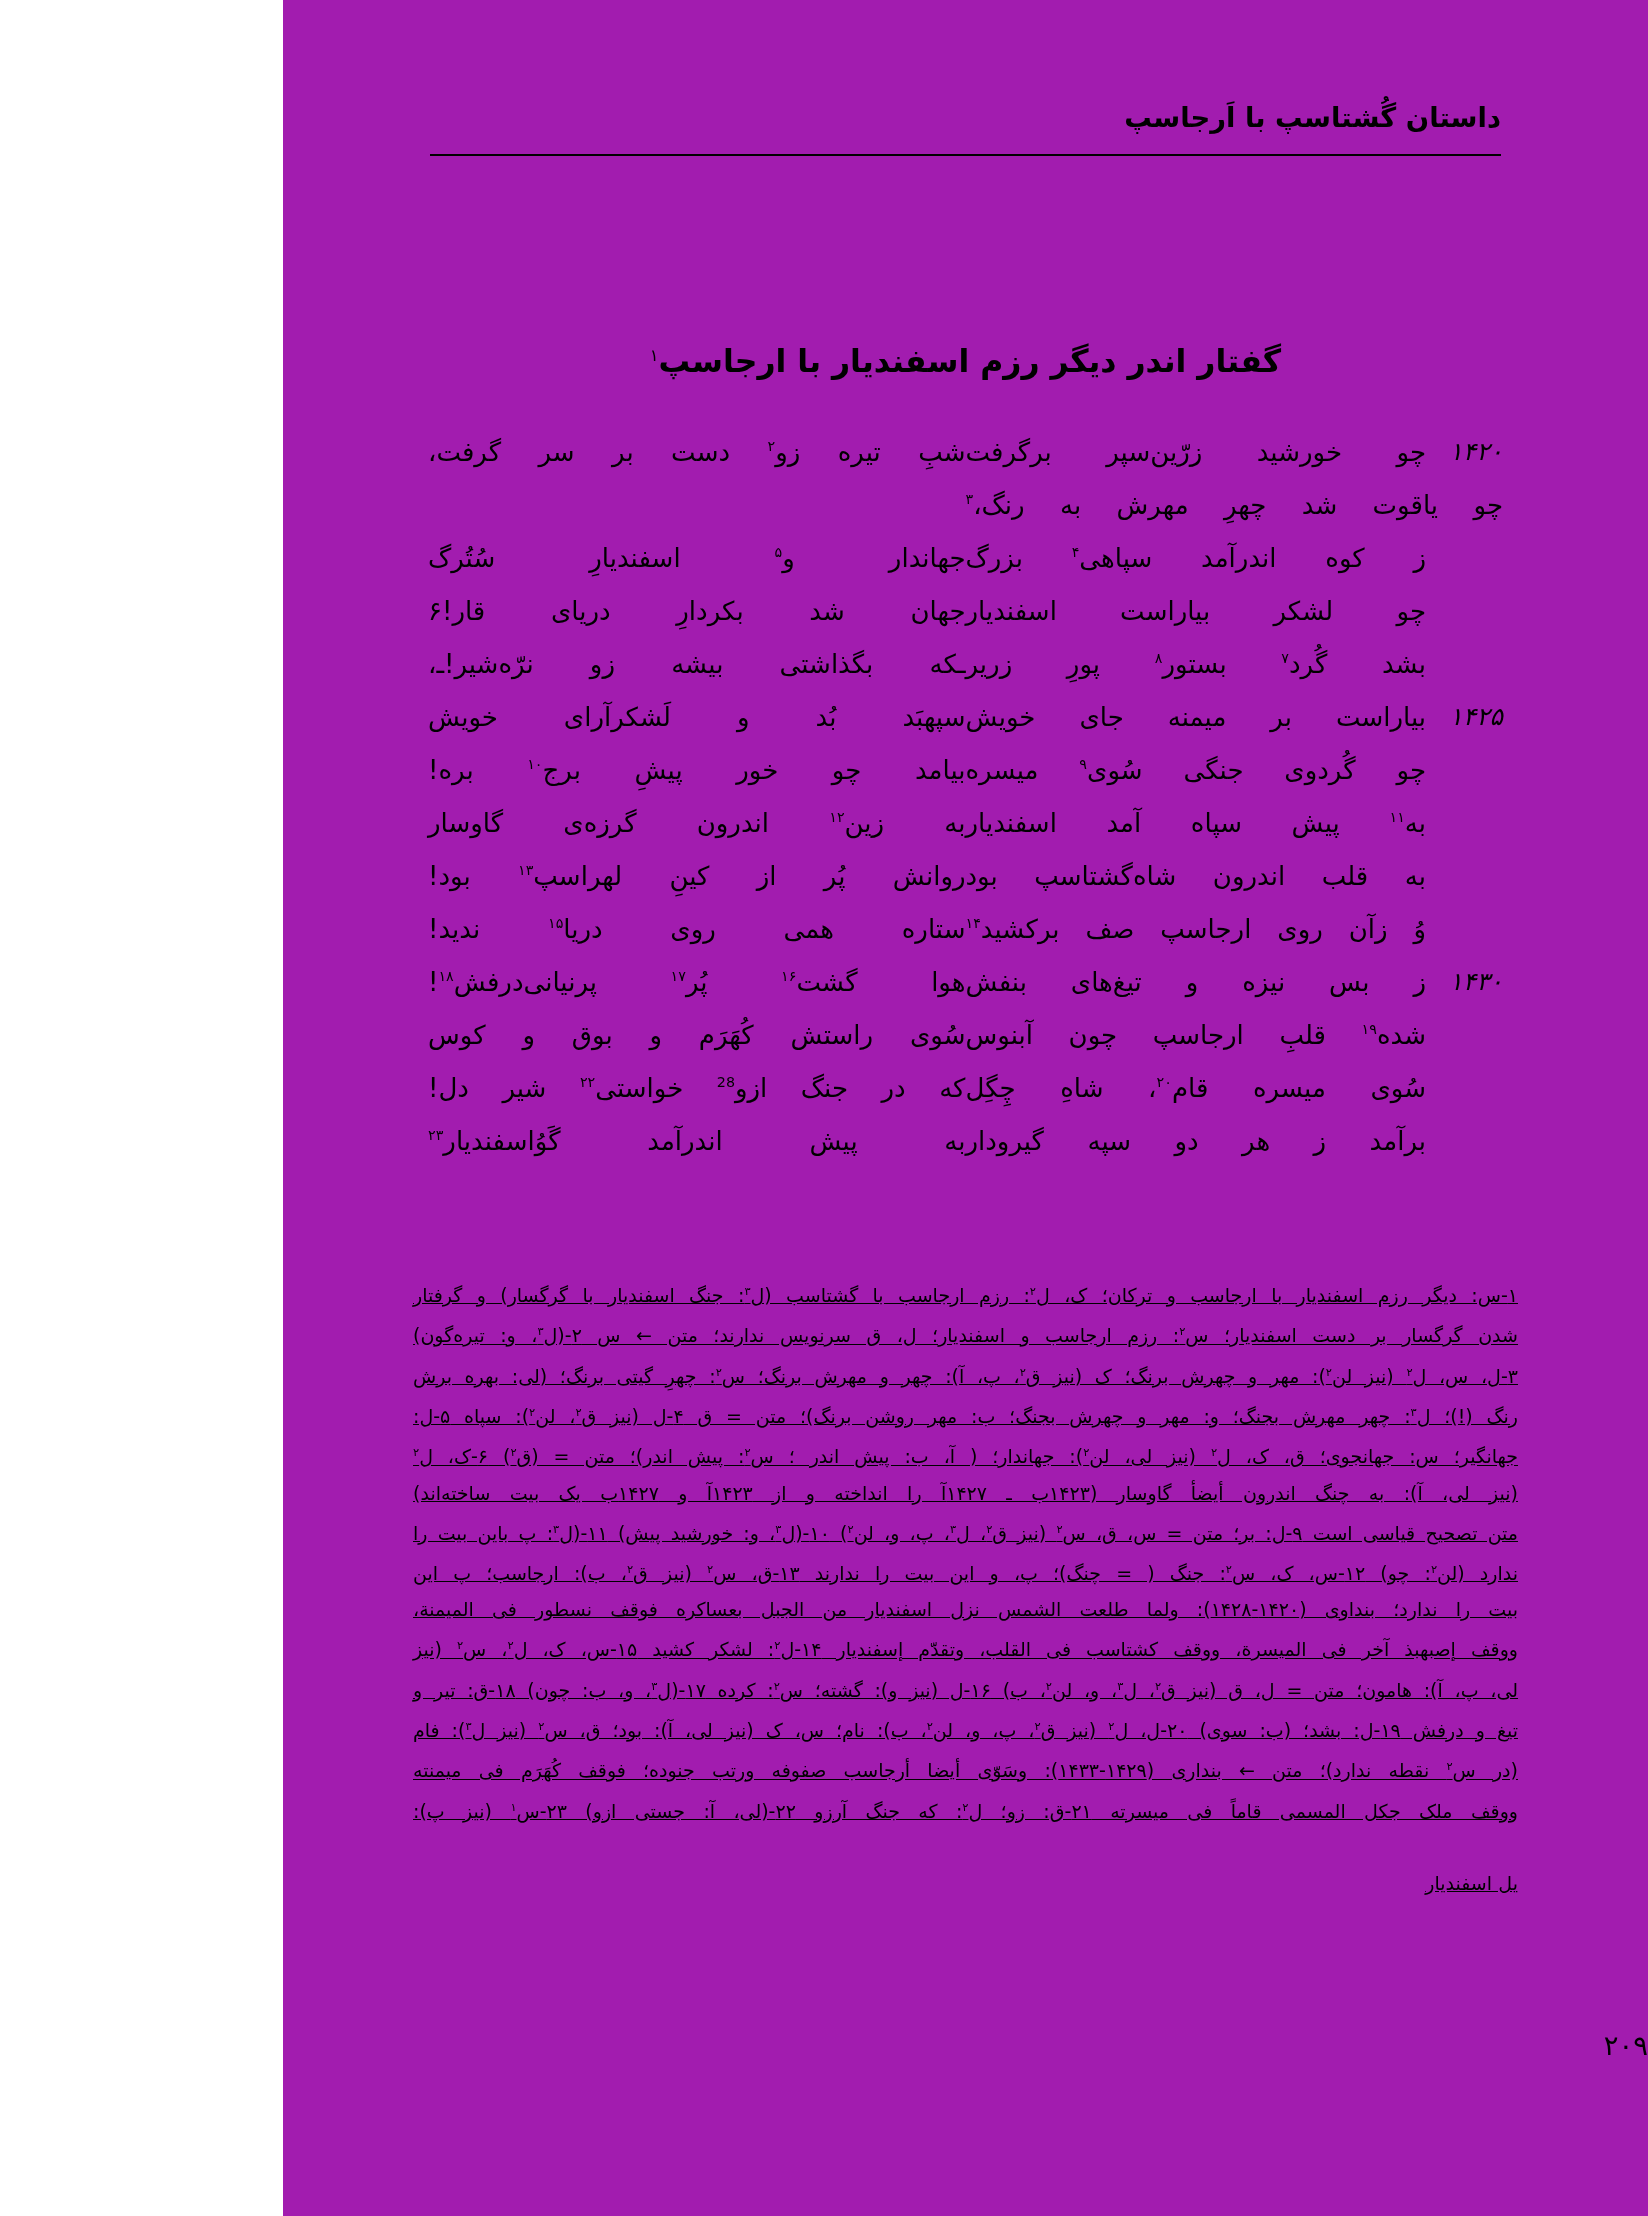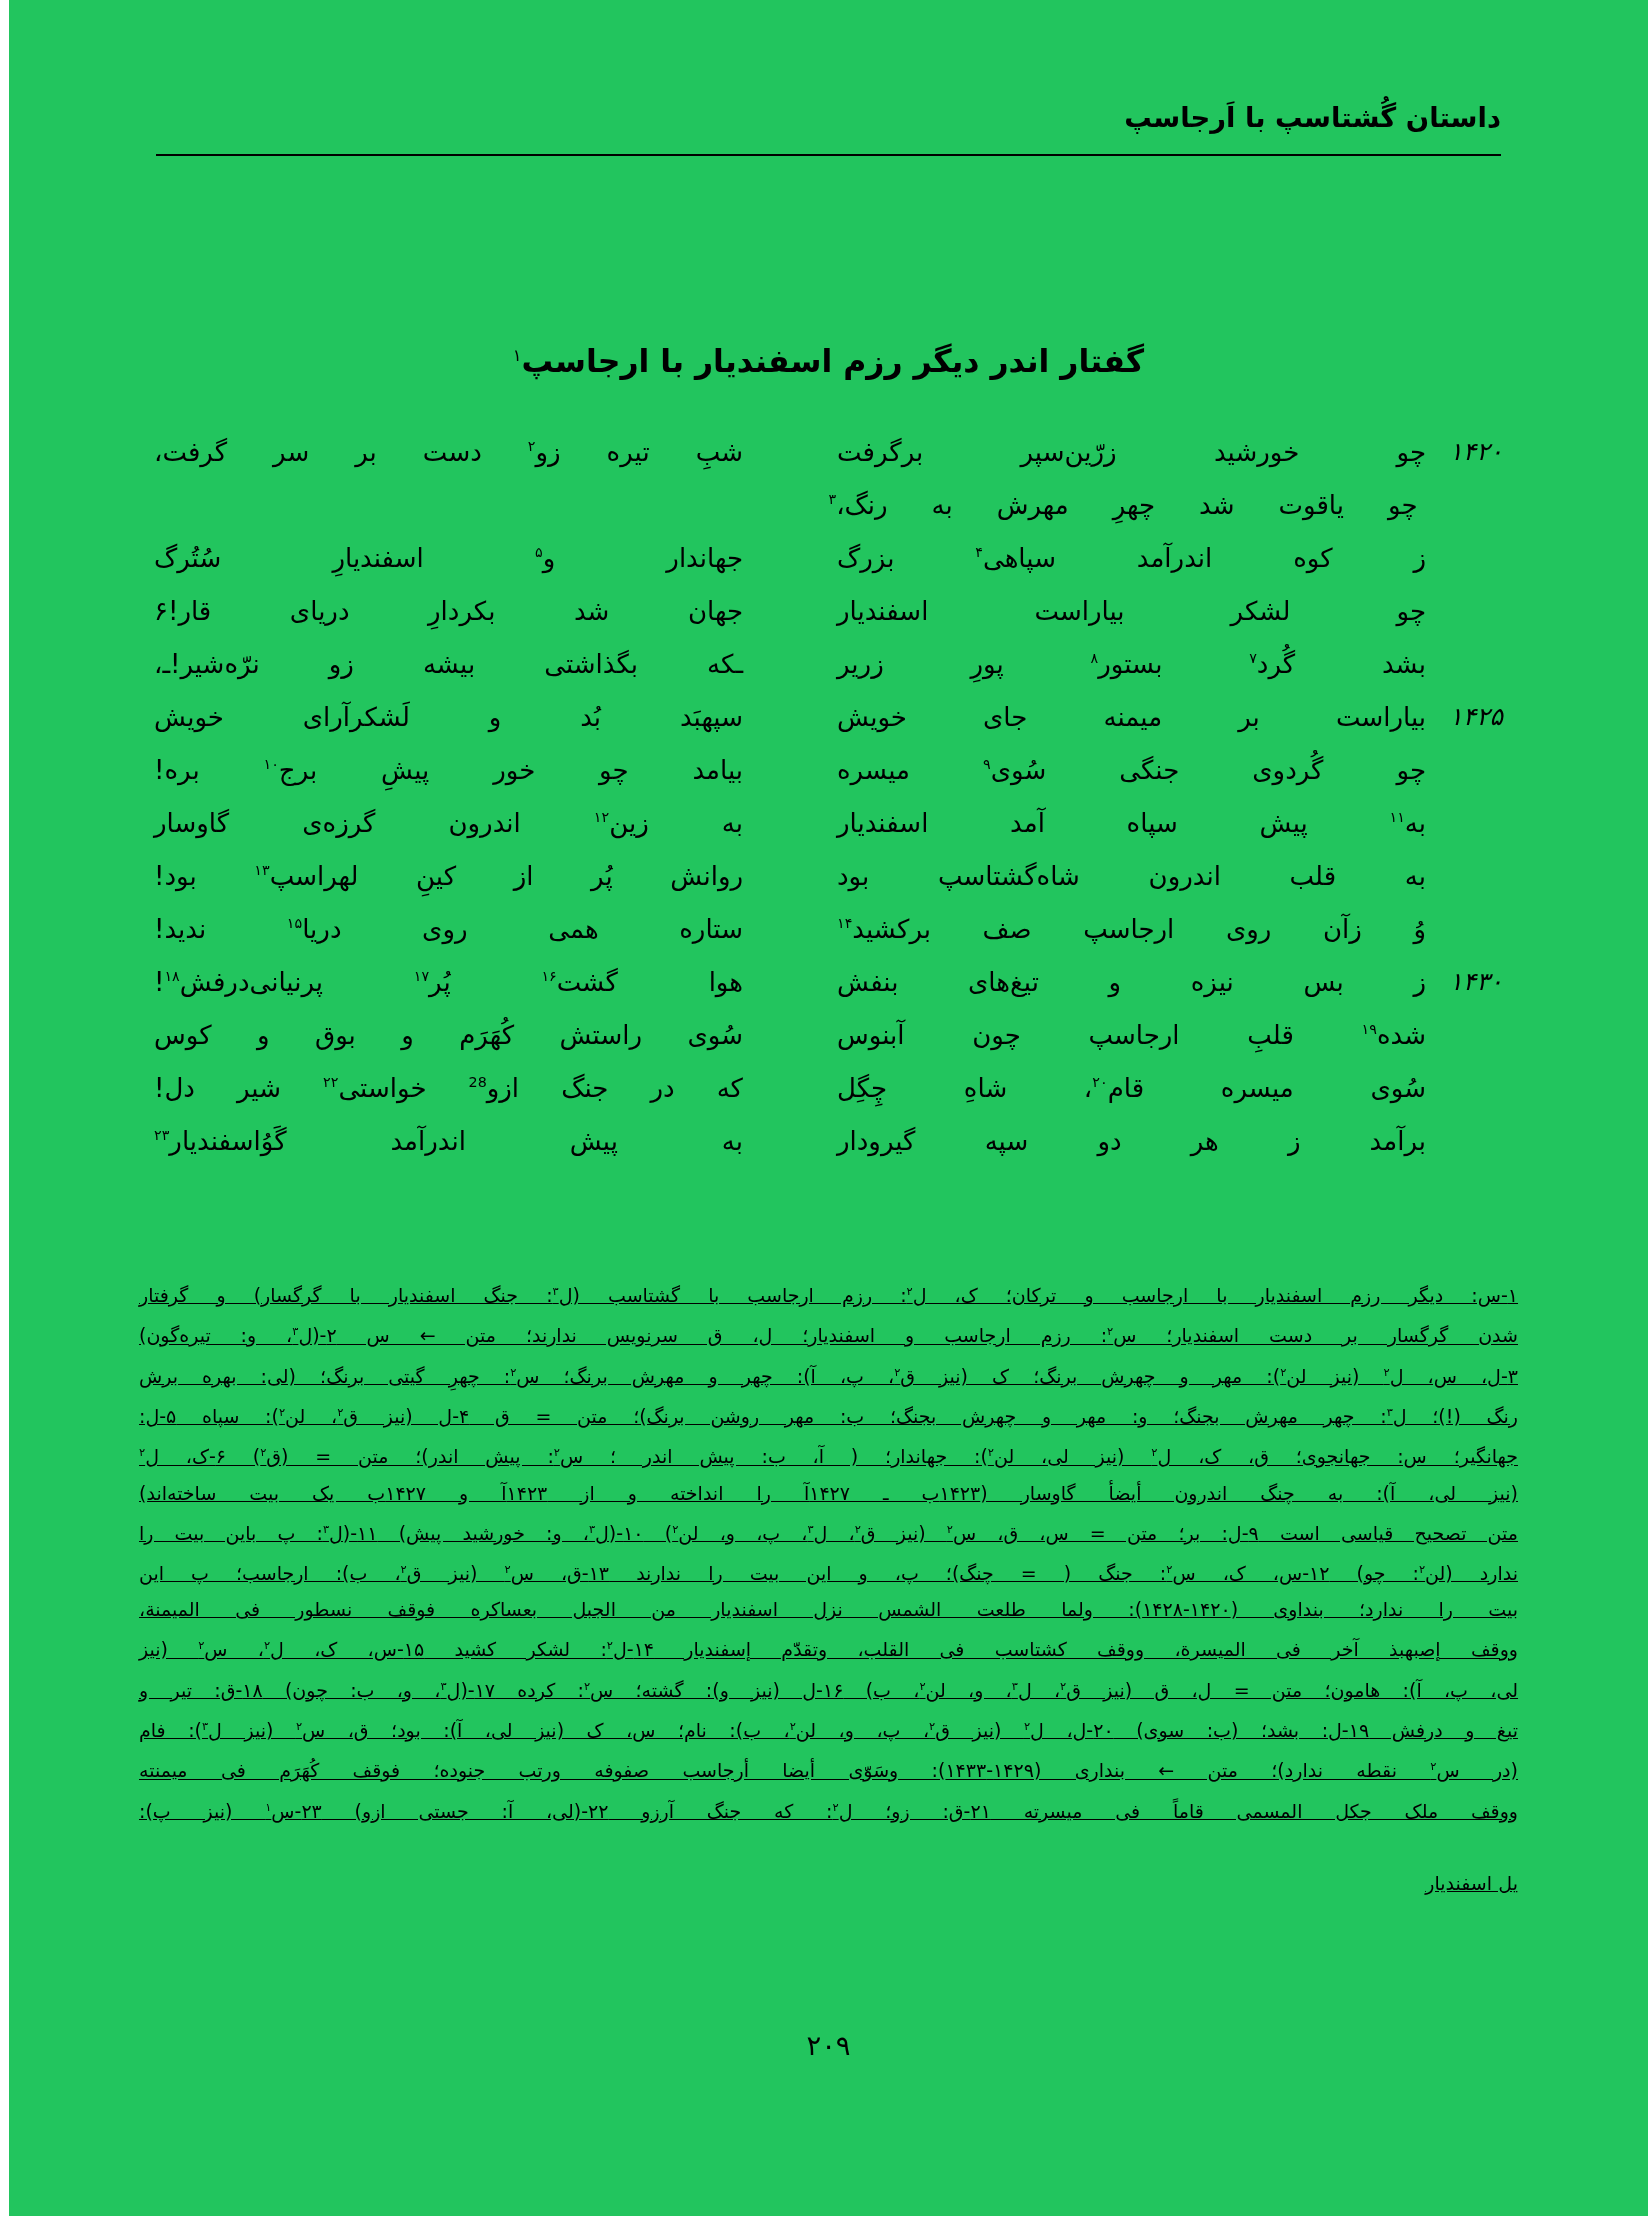--- a/index.html
+++ b/index.html
@@ -7,23 +7,23 @@
     margin: 0;
     padding: 0;
     background: #ffffff;
   }
   body {
     font-family: "DejaVu Sans", "Liberation Sans", sans-serif;
     color: #000000;
   }
   .page {
     position: relative;
-    width: 1639px;
+    width: 1365px;
     height: 2216px;
-    background: #22c55e;
+    background: #a21caf;
     overflow: hidden;
     box-sizing: border-box;
   }
 
   
   .running-head {
     position: absolute;
     top: 103px;
     right: 147px;
     left: 147px;
@@ -150,21 +150,20 @@
     font-size: 0.6em;
     vertical-align: super;
   }
 
   
   .folio {
     position: absolute;
     top: 2030px;
     right: 0;
     left: 0;
-    text-align: center;
     font-size: 27.4px;
     letter-spacing: 1.4px;
   }
 </style>
 </head>
 <body>
 
 <div class="page">
 
   <div class="running-head">

